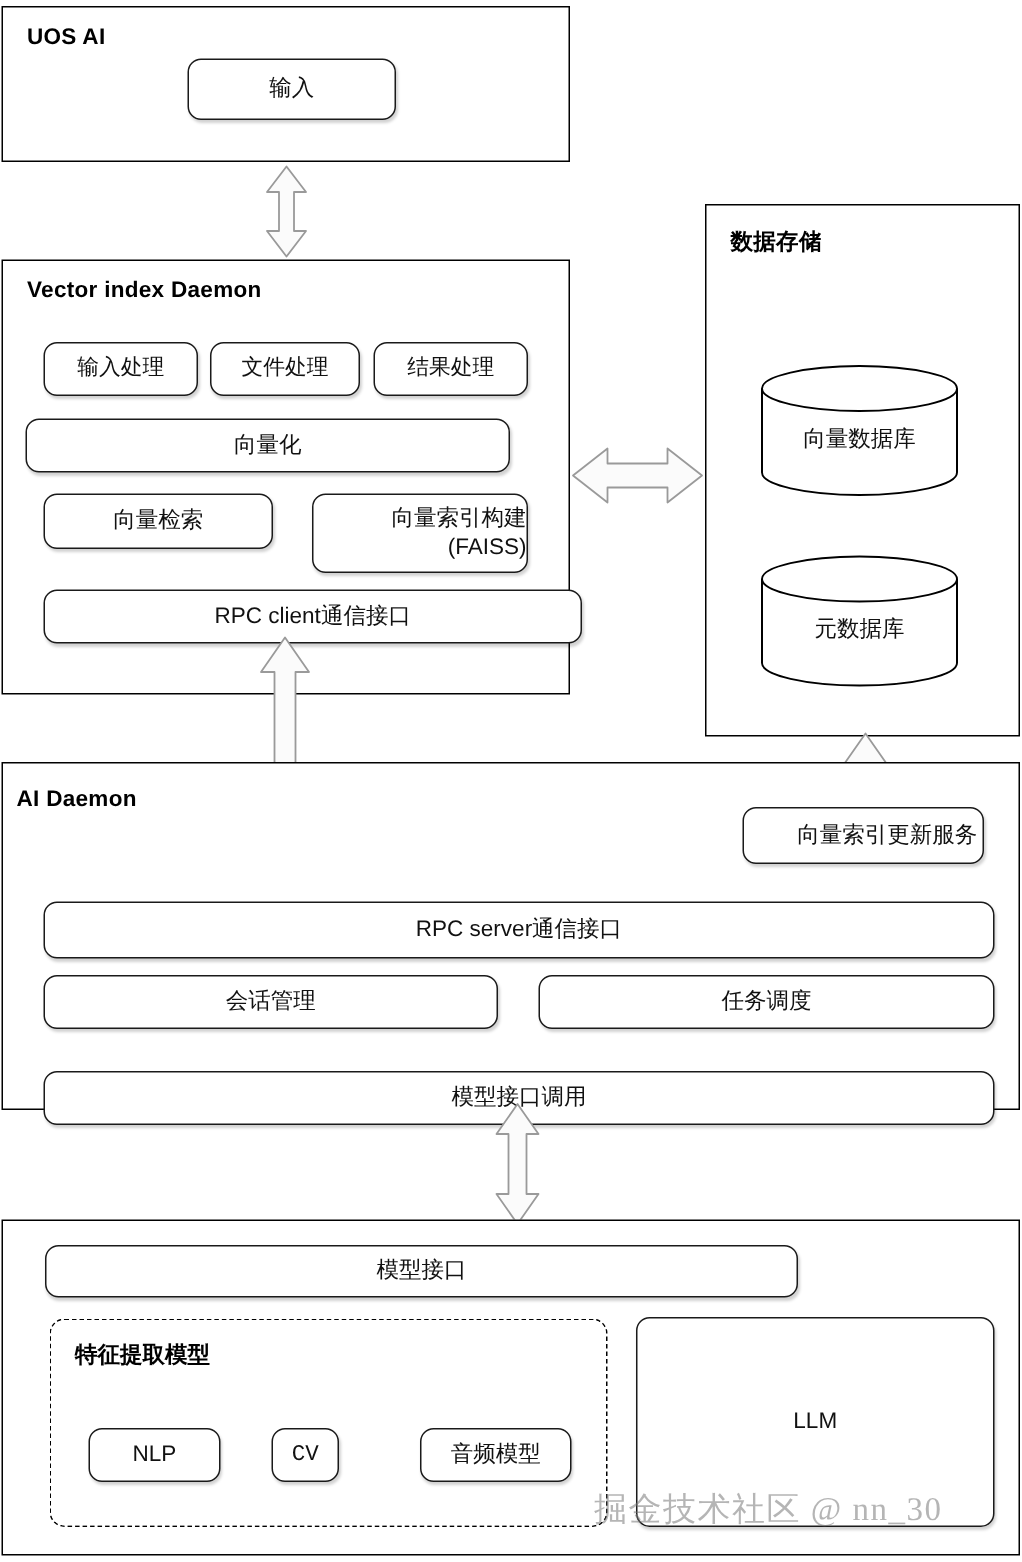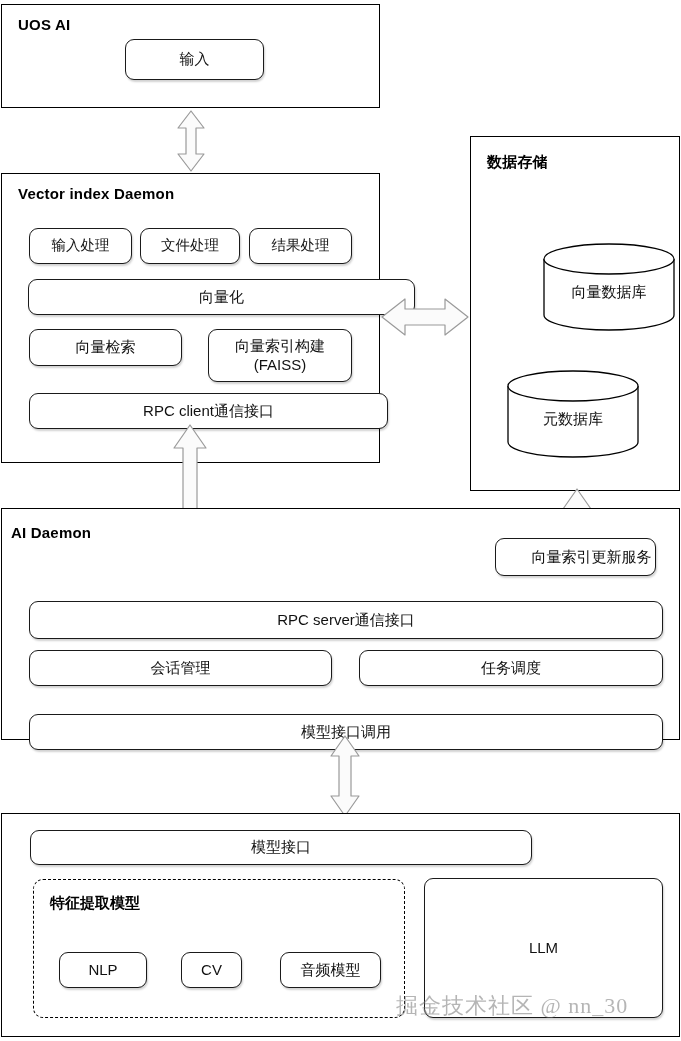--- a/index.html
+++ b/index.html
@@ -111,24 +111,24 @@
   </div>
 
   <div class="panel" style="left:1px; top:173px; width:379px; height:290px;">
   </div>
   <div class="panel-title" style="left:18px; top:186px;">Vector index Daemon</div>
 
   <div class="rbox small" style="left:29px; top:228px; width:103px; height:36px;">输入处理</div>
   <div class="rbox small" style="left:140px; top:228px; width:100px; height:36px;">文件处理</div>
   <div class="rbox small" style="left:249px; top:228px; width:103px; height:36px;">结果处理</div>
 
-  <div class="rbox" style="left:28px; top:279px; width:387px; height:36px;">向量化</div>
+  <div class="rbox" style="left:17px; top:279px; width:323px; height:36px;">向量化</div>
 
   <div class="rbox" style="left:29px; top:329px; width:153px; height:37px;">向量检索</div>
-  <div class="rbox" style="left:208px; top:329px; width:144px; height:53px; flex-direction:column;">
+  <div class="rbox" style="left:208px; top:329px; width:144px; height:53px; flex-direction:column;align-items:flex-end;">
     <span>向量索引构建</span>
     <span>(FAISS)</span>
   </div>
 
   <div class="rbox" style="left:29px; top:393px; width:359px; height:36px;">RPC client通信接口</div>
 
   <div class="arrow" style="left:381px; top:295px;">
     <svg width="88" height="44" viewBox="0 0 88 44">
       <polygon points="1,22 24,4 24,14 64,14 64,4 87,22 64,40 64,30 24,30 24,40" fill="#fbfbfb" stroke="#9a9a9a" stroke-width="1.2" stroke-linejoin="round"></polygon>
     </svg>
@@ -137,21 +137,21 @@
   <div class="arrow" style="left:172px; top:424px;">
     <svg width="36" height="178" viewBox="0 0 36 178">
       <polygon points="18,1 34,24 25,24 25,154 34,154 18,177 2,154 11,154 11,24 2,24" fill="#fbfbfb" stroke="#9a9a9a" stroke-width="1.2" stroke-linejoin="round"></polygon>
     </svg>
   </div>
 
   <div class="panel" style="left:470px; top:136px; width:210px; height:355px;">
   </div>
   <div class="panel-title" style="left:487px; top:154px;">数据存储</div>
 
-  <div class="cyl" style="left:507px; top:243px;margin-left:36px;">
+  <div class="cyl" style="left:507px; top:243px;">
     <svg width="132" height="88" viewBox="0 0 132 88">
       <path d="M1,16 L1,72 A65,15 0 0 0 131,72 L131,16" fill="#ffffff" stroke="#000000" stroke-width="1.3"></path>
       <ellipse cx="66" cy="16" rx="65" ry="15" fill="#ffffff" stroke="#000000" stroke-width="1.3"></ellipse>
     </svg>
     <div class="cyl-label" style="top:40px;">向量数据库</div>
   </div>
 
   <div class="cyl" style="left:507px; top:370px;">
     <svg width="132" height="88" viewBox="0 0 132 88">
       <path d="M1,16 L1,72 A65,15 0 0 0 131,72 L131,16" fill="#ffffff" stroke="#000000" stroke-width="1.3"></path>
@@ -188,20 +188,20 @@
   <div class="panel" style="left:1px; top:813px; width:679px; height:224px;">
   </div>
 
   <div class="rbox" style="left:30px; top:830px; width:502px; height:35px;">模型接口</div>
 
   <div class="dashbox" style="left:33px; top:879px; width:372px; height:139px;">
   </div>
   <div class="dashbox-title" style="left:50px; top:894px;">特征提取模型</div>
 
   <div class="rbox" style="left:59px; top:952px; width:88px; height:36px;">NLP</div>
-  <div class="rbox" style="left:181px; top:952px; width:61px; height:36px;">CV</div>
+  <div class="rbox" style="left:181px; top:952px; width:45px; height:36px;font-family:Liberation Mono, monospace;">CV</div>
   <div class="rbox" style="left:280px; top:952px; width:101px; height:36px;">音频模型</div>
 
   <div class="rbox" style="left:424px; top:878px; width:239px; height:140px;">LLM</div>
 
   <div class="watermark" style="left:396px; top:991px;">掘金技术社区 @ nn_30</div>
 
 </div>
 
 </body></html>

